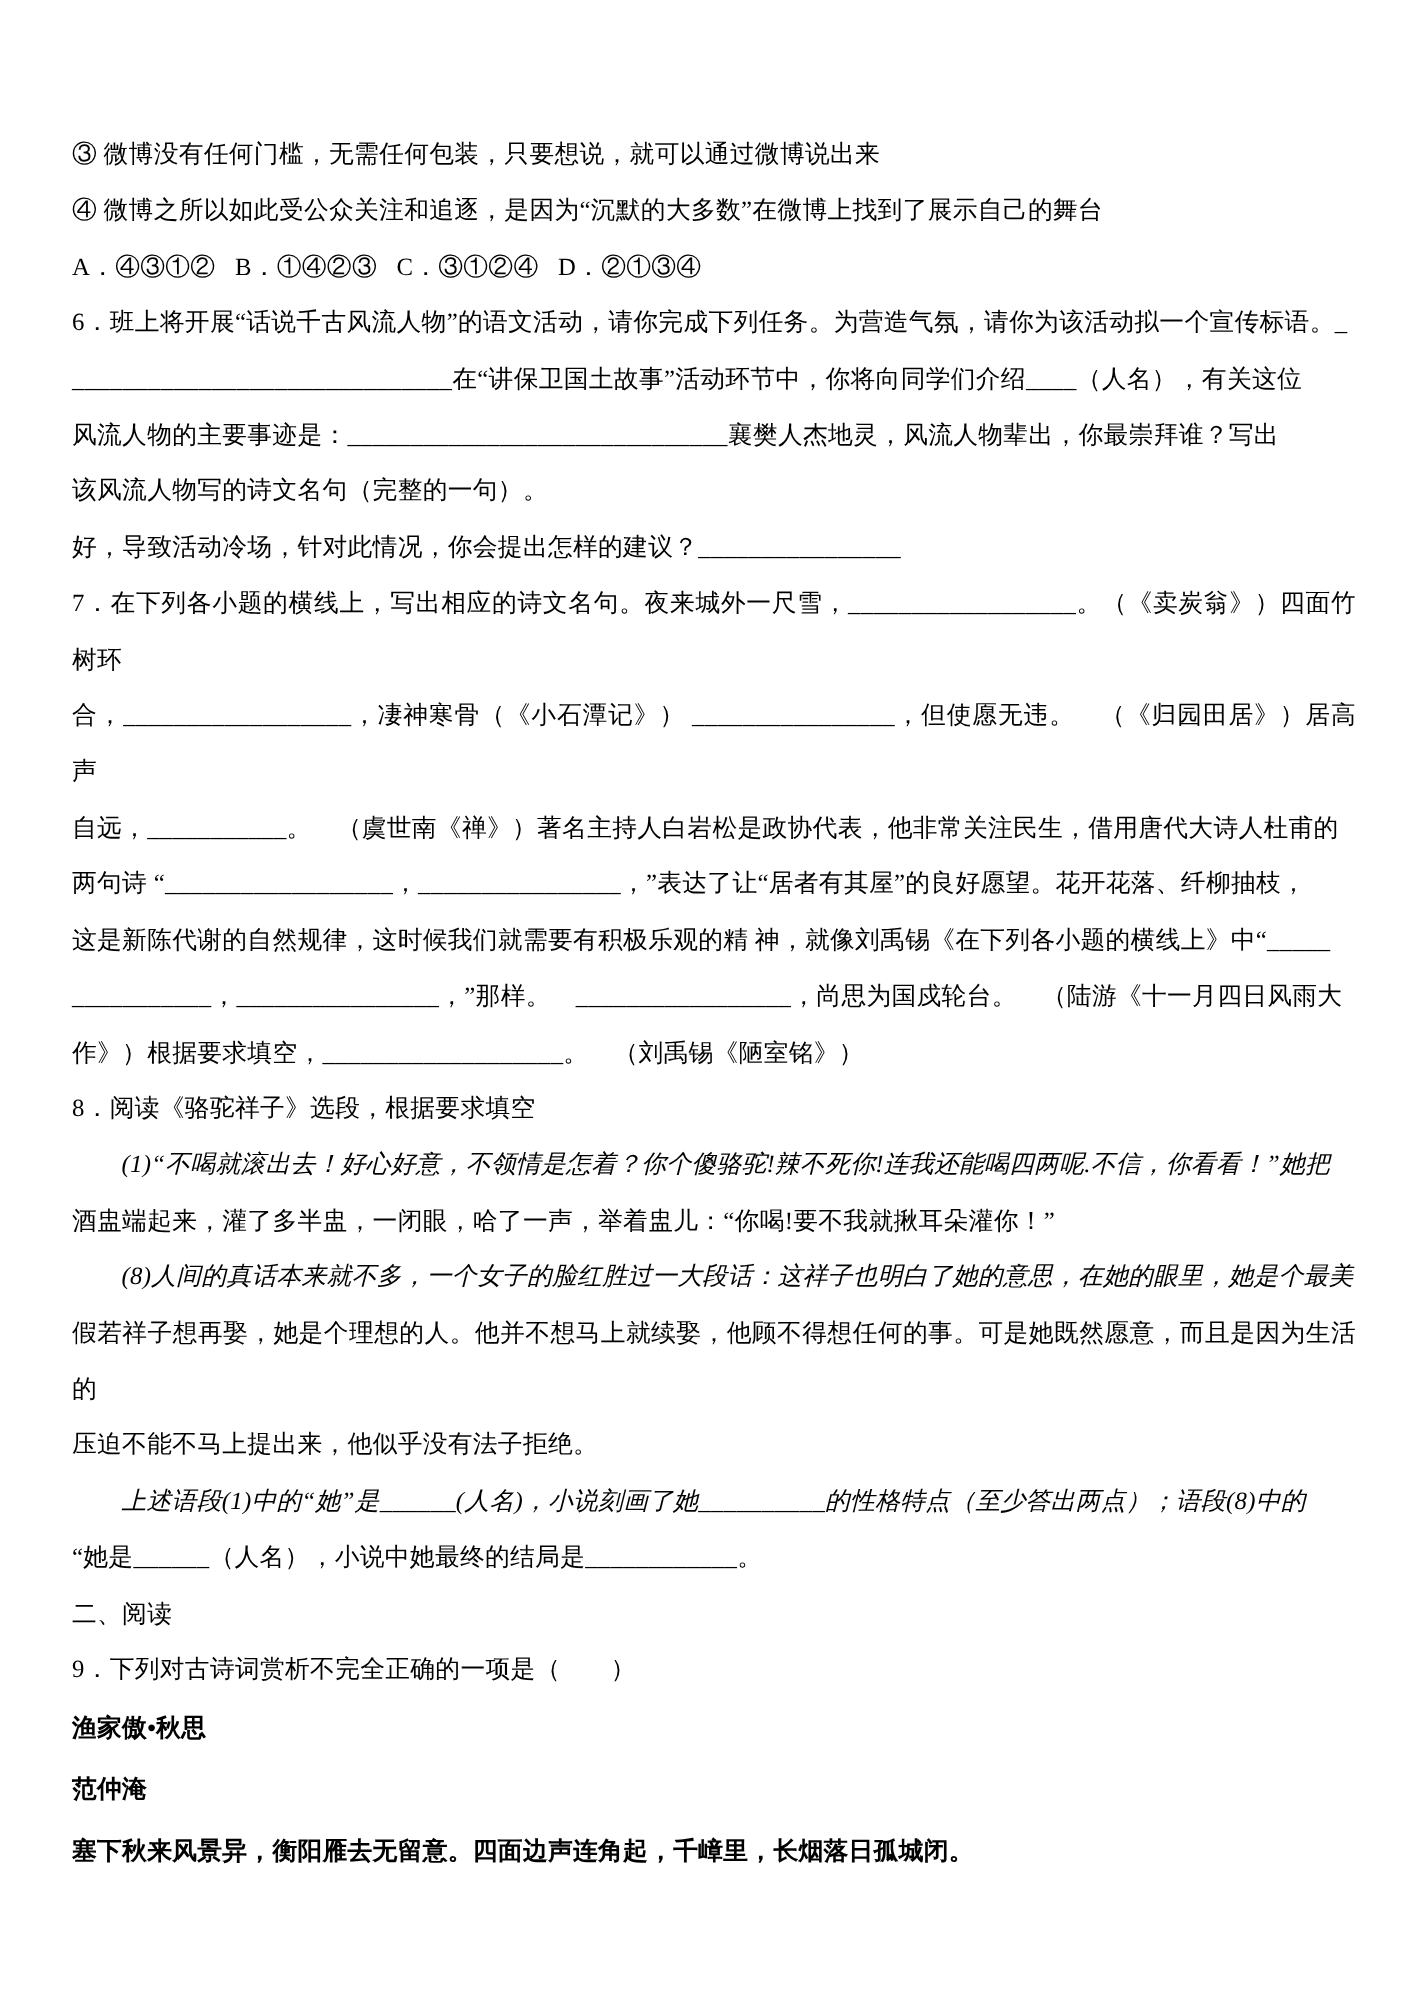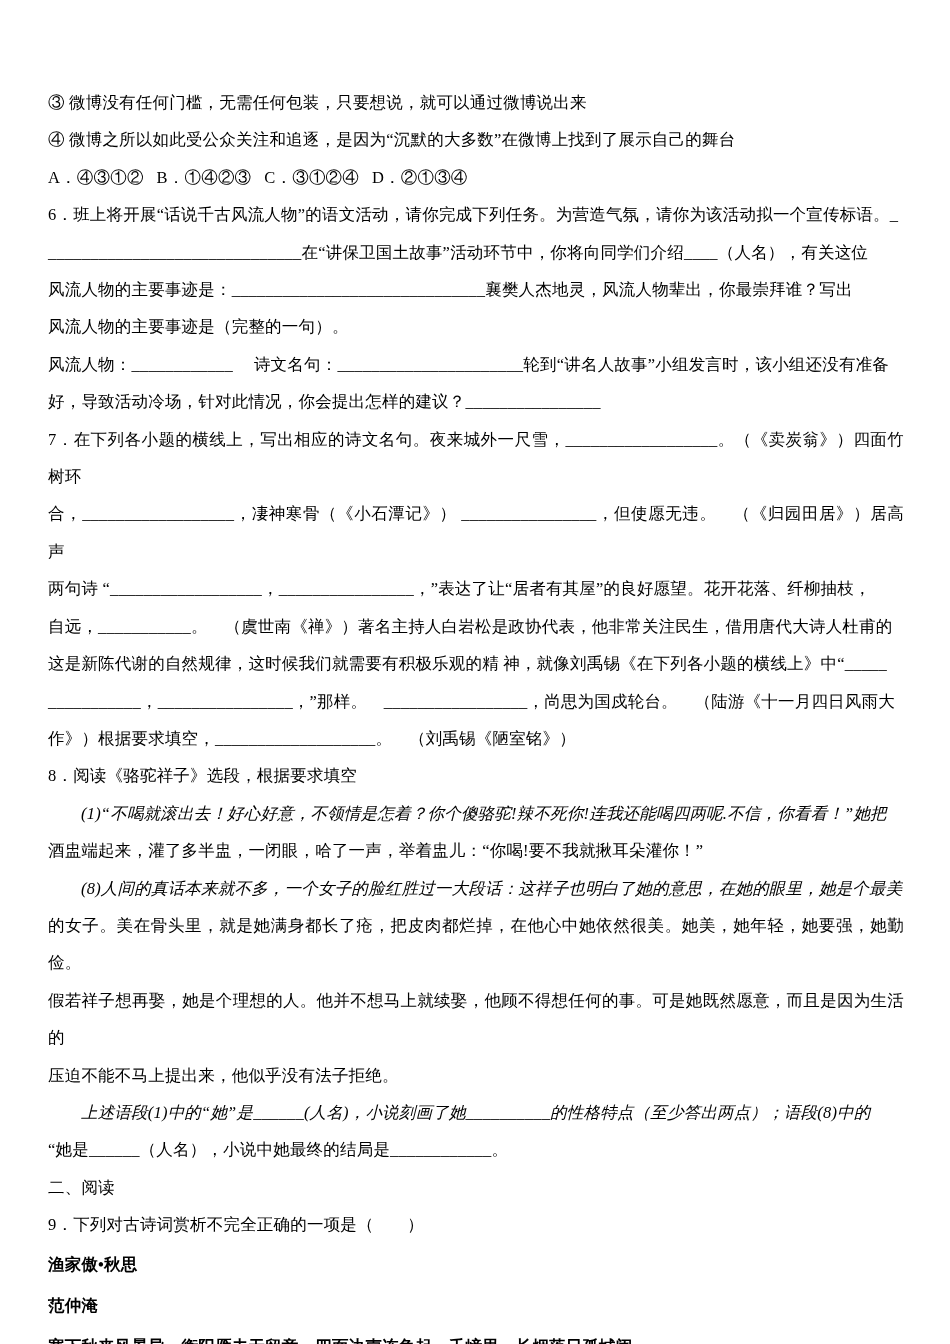--- a/index.html
+++ b/index.html
@@ -42,49 +42,47 @@
   <p class="line"><span class="txt">④ 微博之所以如此受公众关注和追逐，是因为“沉默的大多数”在微博上找到了展示自己的舞台</span></p>
 
   <p class="line"><span class="txt">A．④③①②   B．①④②③   C．③①②④   D．②①③④</span></p>
 
   <p class="line"><span class="txt">6．班上将开展“话说千古风流人物”的语文活动，请你完成下列任务。为营造气氛，请你为该活动拟一个宣传标语。_</span></p>
 
   <p class="line"><span class="txt">______________________________在“讲保卫国土故事”活动环节中，你将向同学们介绍____（人名），有关这位</span></p>
 
   <p class="line"><span class="txt">风流人物的主要事迹是：______________________________襄樊人杰地灵，风流人物辈出，你最崇拜谁？写出</span></p>
 
-  <p class="line"><span class="txt">风流人物的主要事迹是（完整的一句）。</span></p>
+  <p class="line"><span class="txt">该风流人物写的诗文名句（完整的一句）。</span></p>
 
-  <p class="line"><span class="txt">风流人物：____________　 诗文名句：______________________轮到“讲名人故事”小组发言时，该小组还没有准备</span></p>
 
   <p class="line"><span class="txt">好，导致活动冷场，针对此情况，你会提出怎样的建议？________________</span></p>
 
   <p class="line"><span class="txt">7．在下列各小题的横线上，写出相应的诗文名句。夜来城外一尺雪，__________________。（《卖炭翁》）四面竹树环</span></p>
 
   <p class="line"><span class="txt">合，__________________，凄神寒骨（《小石潭记》） ________________，但使愿无违。　（《归园田居》）居高声</span></p>
 
+  <p class="line"><span class="txt">自远，___________。　（虞世南《禅》）著名主持人白岩松是政协代表，他非常关注民生，借用唐代大诗人杜甫的</span></p>
+
   <p class="line"><span class="txt">两句诗 “__________________，________________，”表达了让“居者有其屋”的良好愿望。花开花落、纤柳抽枝，</span></p>
-
-  <p class="line"><span class="txt">自远，___________。　（虞世南《禅》）著名主持人白岩松是政协代表，他非常关注民生，借用唐代大诗人杜甫的</span></p>
 
   <p class="line"><span class="txt">这是新陈代谢的自然规律，这时候我们就需要有积极乐观的精 神，就像刘禹锡《在下列各小题的横线上》中“_____</span></p>
 
   <p class="line"><span class="txt">___________，________________，”那样。　_________________，尚思为国戍轮台。　（陆游《十一月四日风雨大</span></p>
 
   <p class="line"><span class="txt">作》）根据要求填空，___________________。　（刘禹锡《陋室铭》）</span></p>
 
   <p class="line"><span class="txt">8．阅读《骆驼祥子》选段，根据要求填空</span></p>
 
   <p class="line indent"><span class="txt">(1)“不喝就滚出去！好心好意，不领情是怎着？你个傻骆驼!辣不死你!连我还能喝四两呢.不信，你看看！”她把</span></p>
 
   <p class="line"><span class="txt">酒盅端起来，灌了多半盅，一闭眼，哈了一声，举着盅儿：“你喝!要不我就揪耳朵灌你！”</span></p>
 
   <p class="line indent"><span class="txt">(8)人间的真话本来就不多，一个女子的脸红胜过一大段话：这祥子也明白了她的意思，在她的眼里，她是个最美</span></p>
 
-  <p class="line"><span class="txt">的女子。美在骨头里，就是她满身都长了疮，把皮肉都烂掉，在他心中她依然很美。她美，她年轻，她要强，她勤俭。</span></p>
 
   <p class="line"><span class="txt">假若祥子想再娶，她是个理想的人。他并不想马上就续娶，他顾不得想任何的事。可是她既然愿意，而且是因为生活的</span></p>
 
   <p class="line"><span class="txt">压迫不能不马上提出来，他似乎没有法子拒绝。</span></p>
 
   <p class="line indent"><span class="txt">上述语段(1)中的“她”是______(人名)，小说刻画了她__________的性格特点（至少答出两点）；语段(8)中的</span></p>
 
   <p class="line"><span class="txt">“她是______（人名），小说中她最终的结局是____________。</span></p>
 
   <p class="line"><span class="txt">二、阅读</span></p>

